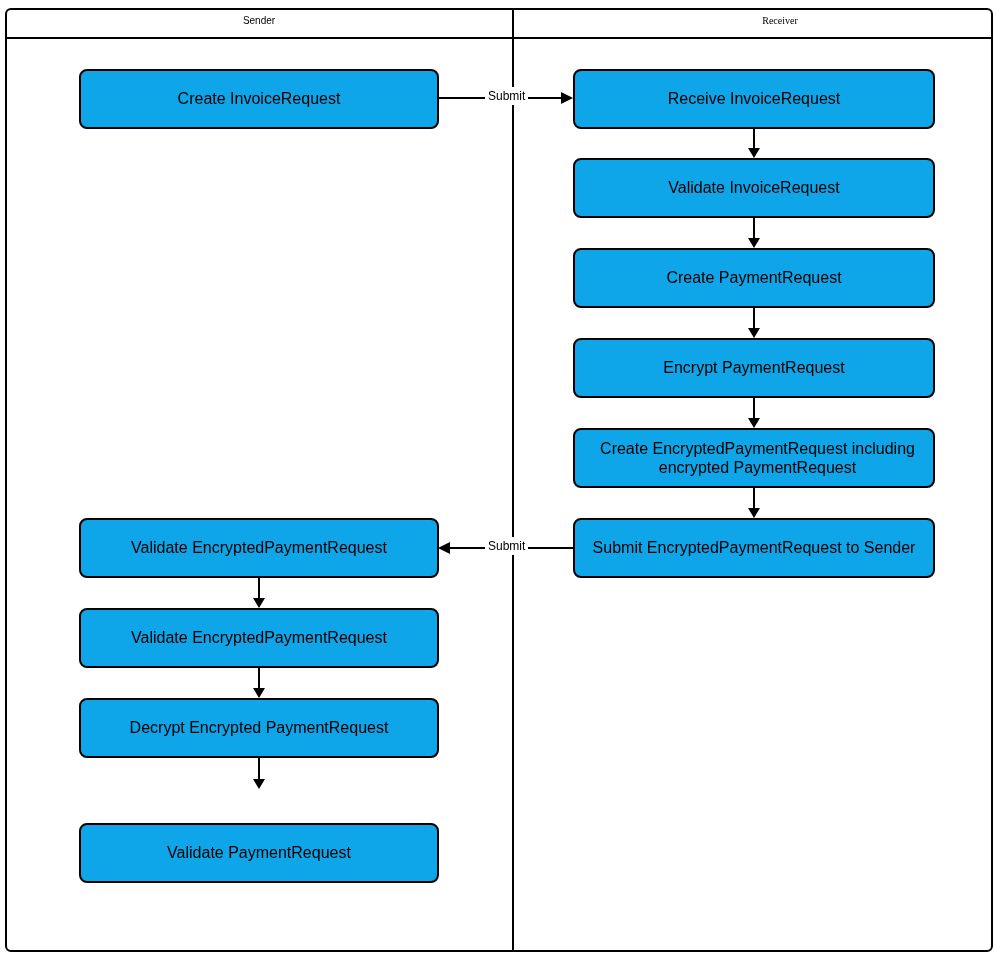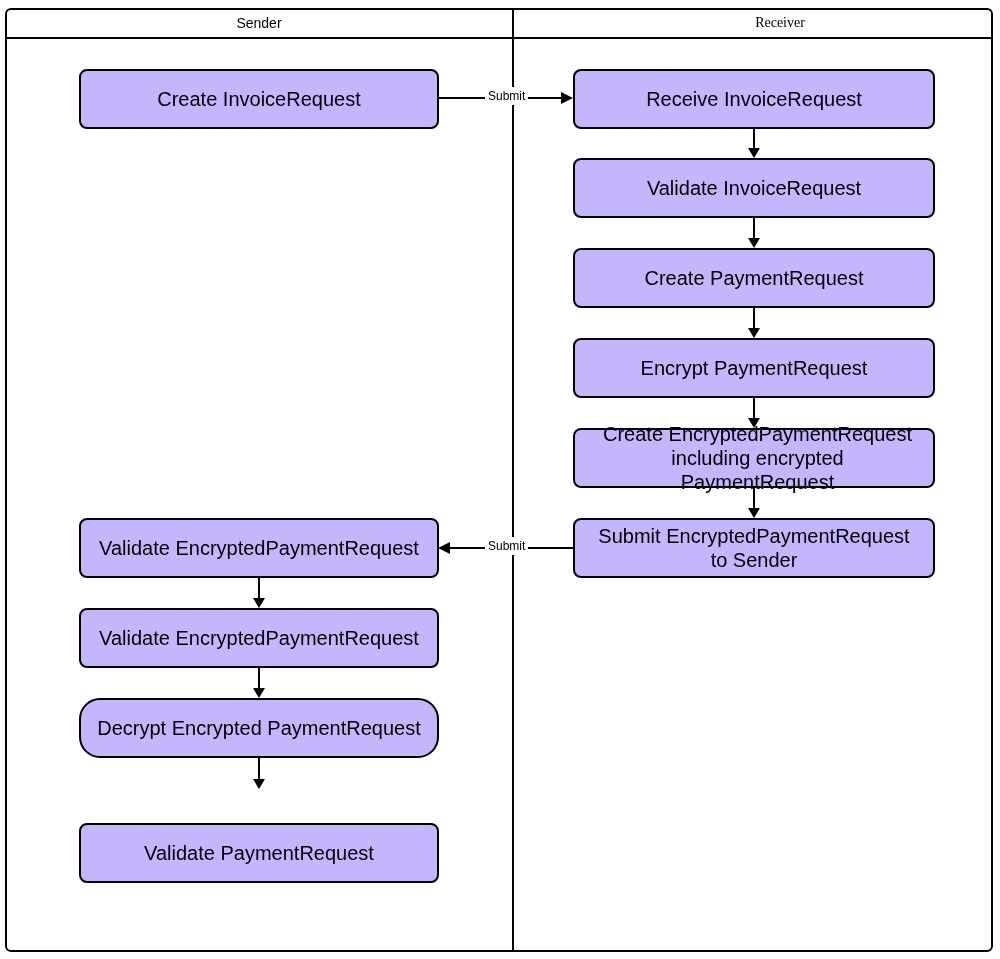--- a/index.html
+++ b/index.html
@@ -40,40 +40,40 @@
     left: 512px;
     top: 8px;
     width: 2px;
     height: 944px;
     background: #000000;
     z-index: 1;
   }
   .lane-title {
     position: absolute;
     top: 15px;
-    font-size: 14px;
+    font-size: 10px;
     text-align: center;
     color: #000000;
     z-index: 2;
   }
   .lane-title.sender   { left: 5px;   width: 508px; }
   .lane-title.receiver { left: 540px; width: 480px; font-family: Liberation Serif, serif; }
 
   
   .node {
     position: absolute;
     box-sizing: border-box;
     border: 2px solid #000000;
     border-radius: 8px;
-    background: #c4b5fd;
+    background: #0ea5e9;
     display: flex;
     align-items: center;
     justify-content: center;
     text-align: center;
-    font-size: 20px;
+    font-size: 16px;
     line-height: 1.2;
     padding: 2px 14px;
     z-index: 2;
   }
   .node.sender   { left: 79px;  width: 360px; height: 60px; }
   .node.receiver { left: 573px; width: 362px; height: 60px; }
 
   
   .varrow { position: absolute; width: 12px; z-index: 2; }
   .varrow .shaft {
@@ -124,21 +124,21 @@
 
   <div class="frame"></div>
   <div class="header-sep"></div>
   <div class="lane-divider"></div>
   <div class="lane-title sender">Sender</div>
   <div class="lane-title receiver">Receiver</div>
 
   <div class="node sender" style="top:69px;">Create InvoiceRequest</div>
   <div class="node sender" style="top:518px;">Validate EncryptedPaymentRequest</div>
   <div class="node sender" style="top:608px;">Validate EncryptedPaymentRequest</div>
-  <div class="node sender" style="top:698px;border-radius:21px;">Decrypt Encrypted PaymentRequest</div>
+  <div class="node sender" style="top:698px;">Decrypt Encrypted PaymentRequest</div>
   <div class="node sender" style="top:823px;">Validate PaymentRequest</div>
 
   <div class="node receiver" style="top:69px;">Receive InvoiceRequest</div>
   <div class="node receiver" style="top:158px;">Validate InvoiceRequest</div>
   <div class="node receiver" style="top:248px;">Create PaymentRequest</div>
   <div class="node receiver" style="top:338px;">Encrypt PaymentRequest</div>
   <div class="node receiver" style="top:428px;padding-left:21px;">Create EncryptedPaymentRequest including encrypted PaymentRequest</div>
   <div class="node receiver" style="top:518px;">Submit EncryptedPaymentRequest to Sender</div>
 
   <div class="varrow" style="left:748px; top:129px; height:29px;">

